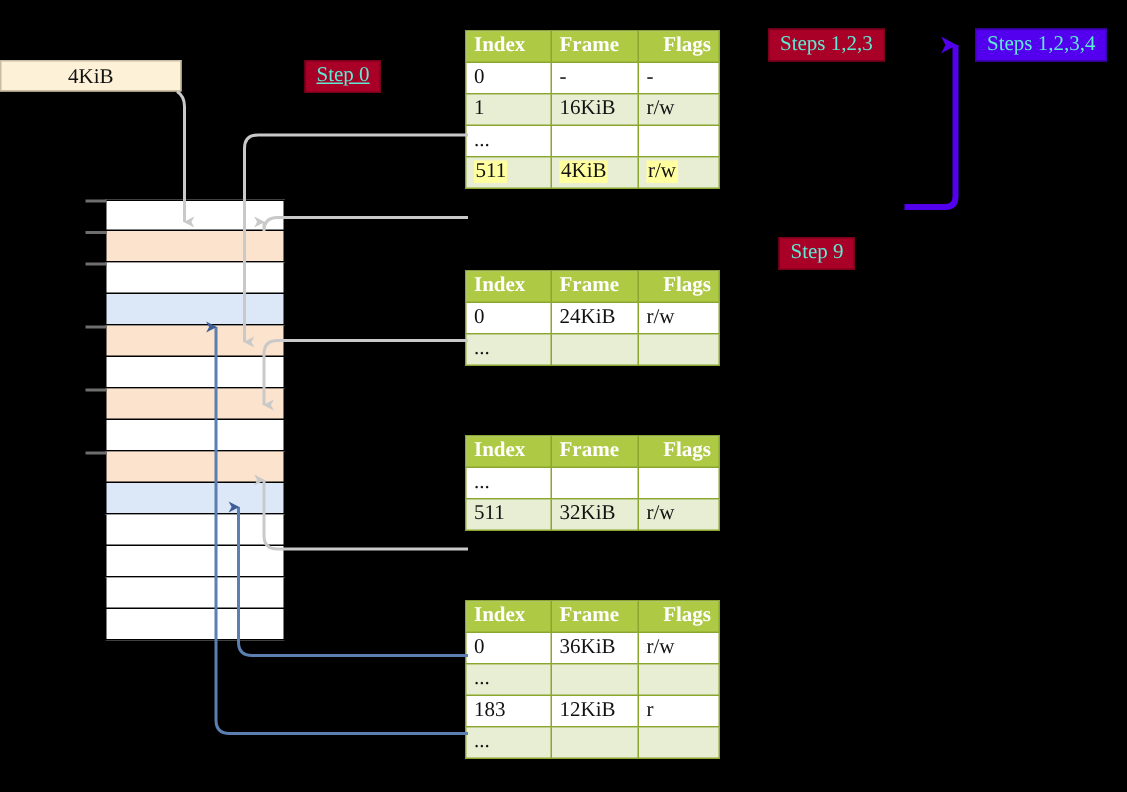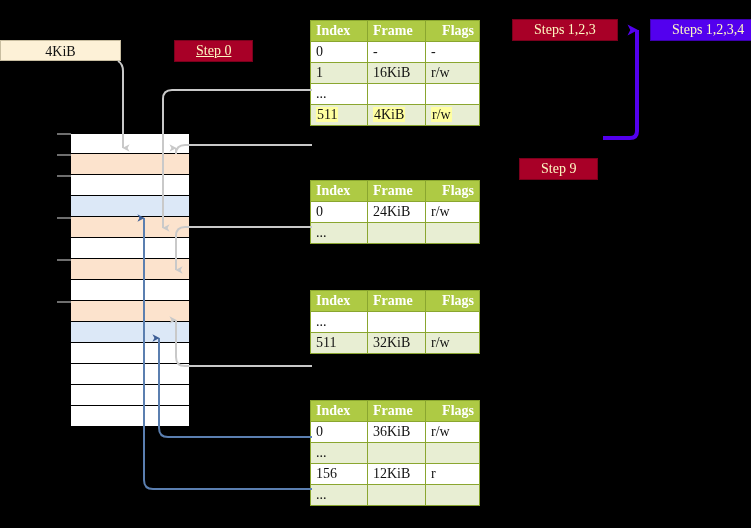--- a/index.html
+++ b/index.html
@@ -11,27 +11,27 @@
   
   #size-box{
     left:0px;top:40px;width:121px;height:21px;
     background:#fdf1d7;border:1px solid #c8bda0;
     color:#111;font-size:14px;text-align:center;line-height:21px;
     box-sizing:border-box;
   }
 
   
   .badge{
-    color:#fef9c3;font-size:14px;line-height:18px;
-    padding:1px 21px;box-sizing:border-box;white-space:nowrap;
+    color:#5eead4;font-size:14px;line-height:18px;
+    padding:1px 7px;box-sizing:border-box;white-space:nowrap;
   }
   .badge-red{background:#a80027;border:1px solid #7a001c;}
   .badge-blue{background:#5300ee;border:1px solid #3d00b0;}
 
-  #step0{left:174px;top:40px;text-decoration:underline;}
+  #step0{left:203px;top:40px;text-decoration:underline;}
   #step123{left:512px;top:19px;}
   #step1234{left:650px;top:19px;text-align:right;}
   #step4{left:519px;top:158px;}
 
   
   .ptable{
     border-collapse:collapse;font-size:14px;color:#111;
     border:1px solid #8aa62f;background:#fff;
   }
   .ptable td,.ptable th{
@@ -193,21 +193,21 @@
           <td class="c-index">0</td>
           <td class="c-frame">36KiB</td>
           <td class="c-flags">r/w</td>
         </tr>
         <tr class="alt">
           <td class="c-index">...</td>
           <td class="c-frame"></td>
           <td class="c-flags"></td>
         </tr>
         <tr>
-          <td class="c-index">156</td>
+          <td class="c-index">183</td>
           <td class="c-frame">12KiB</td>
           <td class="c-flags">r</td>
         </tr>
         <tr class="alt">
           <td class="c-index">...</td>
           <td class="c-frame"></td>
           <td class="c-flags"></td>
         </tr>
       </tbody>
     </table>

